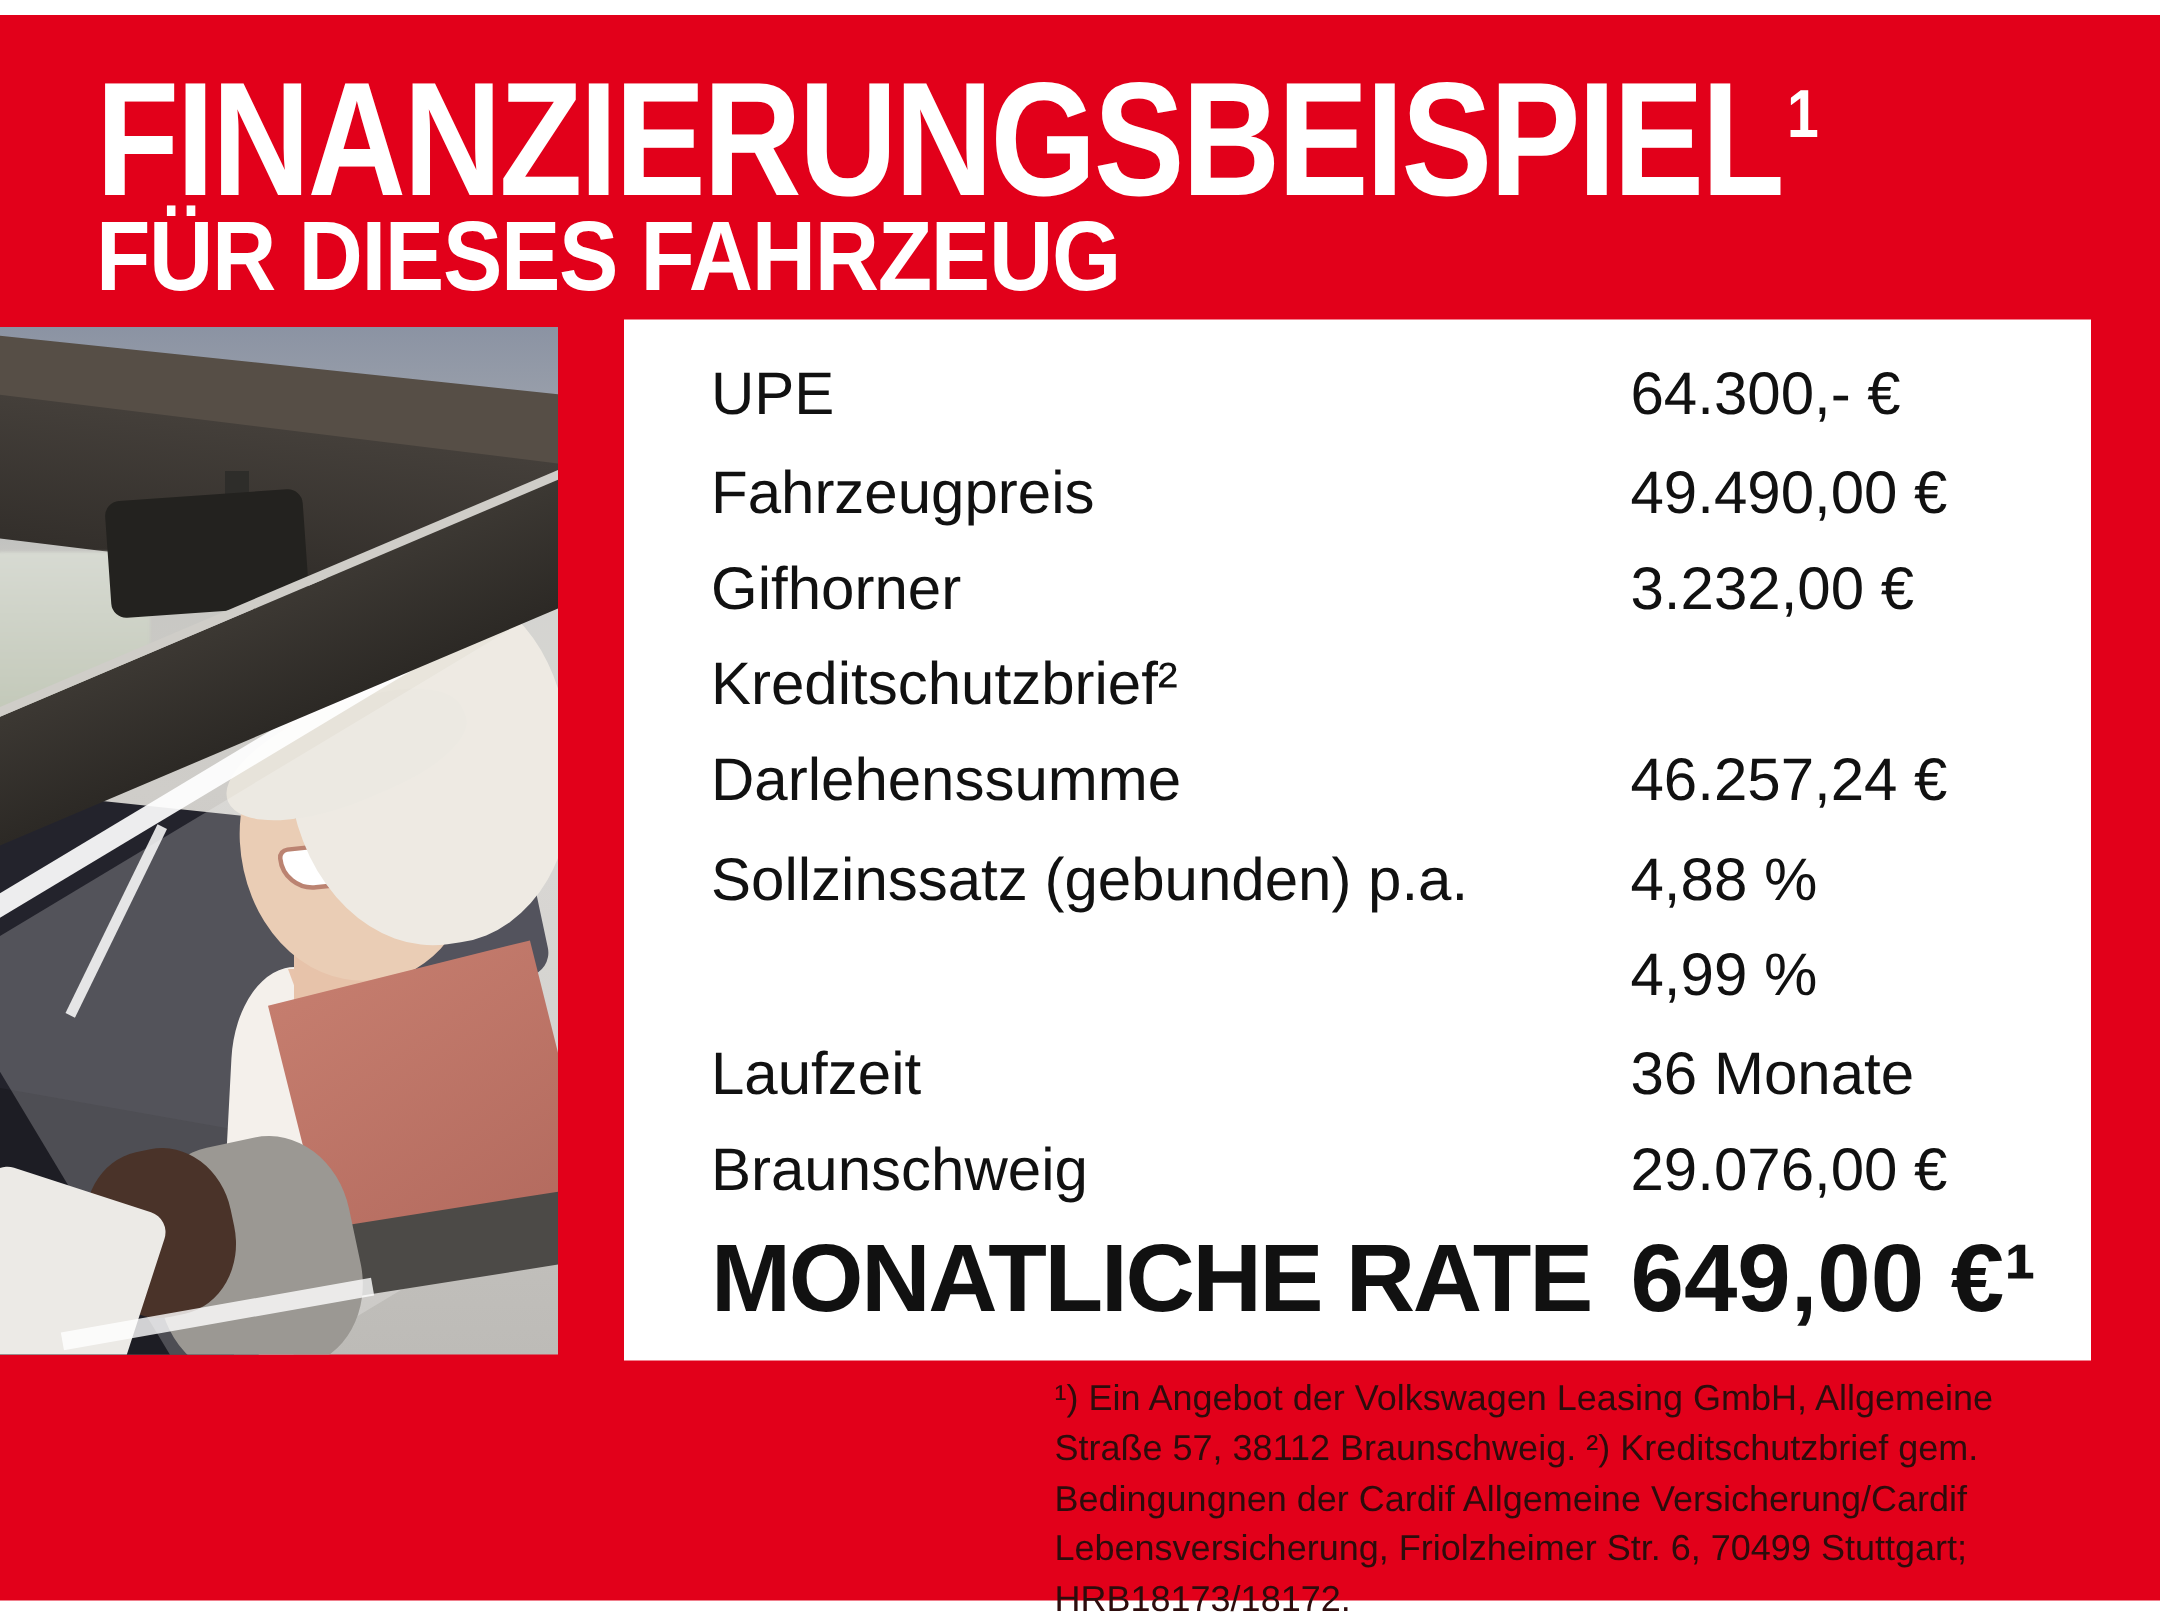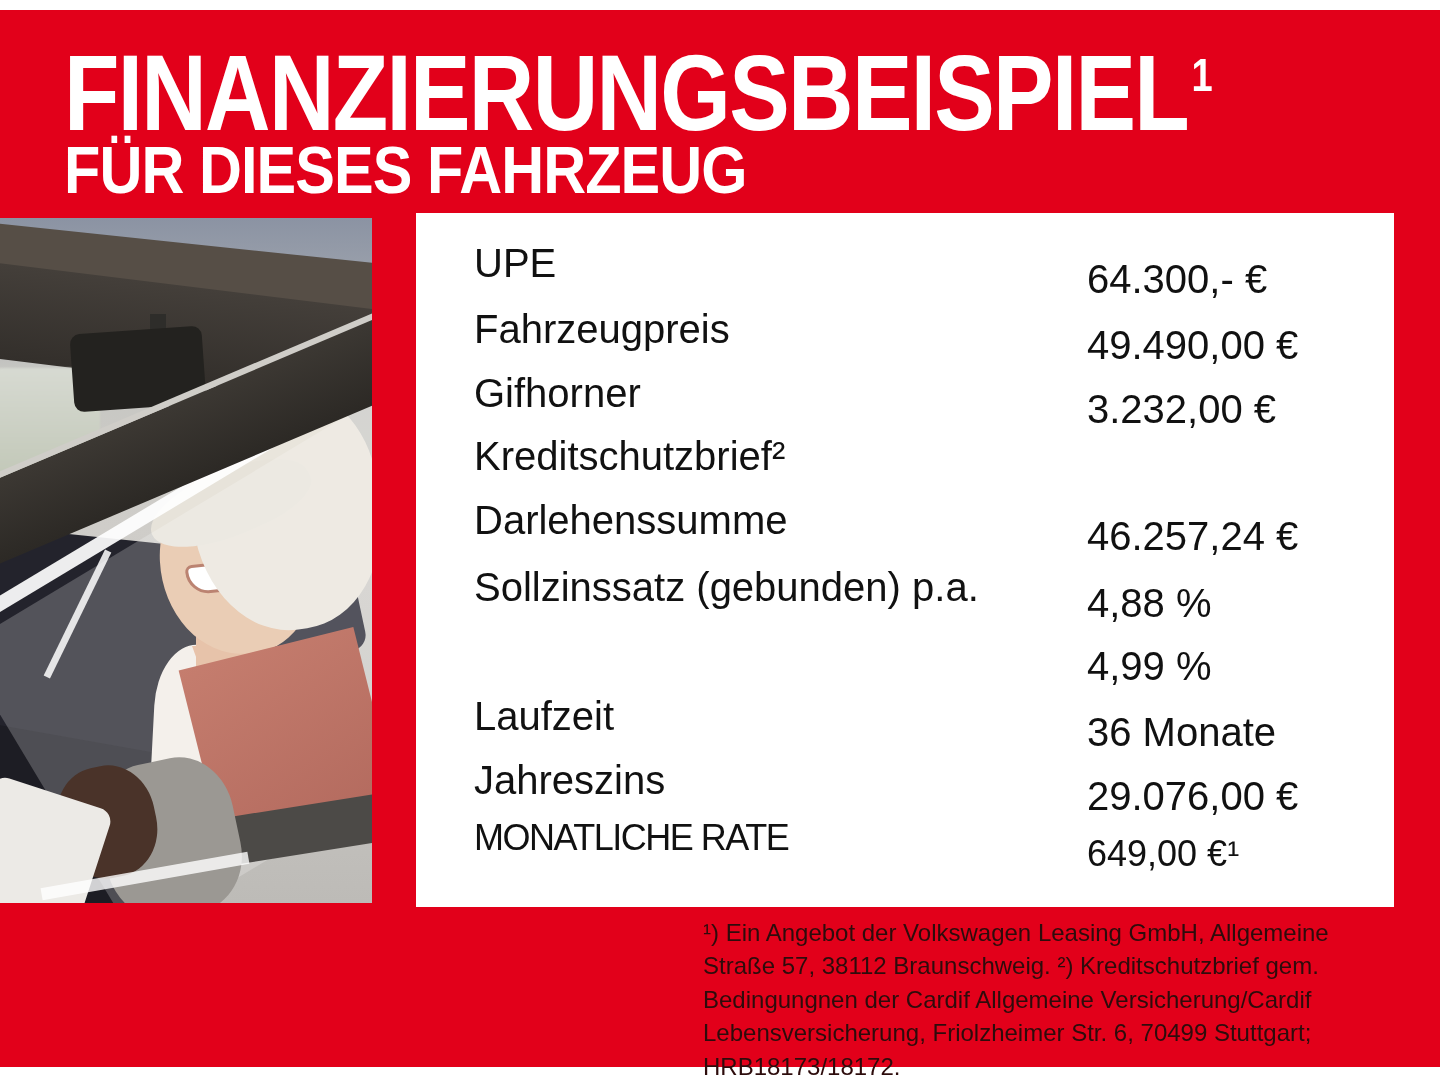--- a/index.html
+++ b/index.html
@@ -65,22 +65,22 @@
   .ph-hands{left:58px;top:548px;width:98px;height:112px;background:#4a3329;border-radius:45%;transform:rotate(-12deg);}
   .ph-white-wedge{left:-28px;top:572px;width:124px;height:136px;background:#eceae6;transform:rotate(18deg);border-radius:14px;}
   .ph-streak-main{left:-34px;top:398px;width:490px;height:14px;background:rgba(255,255,255,0.92);transform:rotate(-31deg);transform-origin:left top;}
   .ph-streak-thin{left:74px;top:326px;width:7px;height:140px;background:rgba(255,255,255,0.85);transform:rotate(26deg);}
   .ph-streak-bottom{left:40px;top:652px;width:210px;height:12px;background:rgba(255,255,255,0.8);transform:rotate(-10deg);}
   .ph-frame-sill{left:-114px;top:178px;width:600px;height:85px;background:linear-gradient(180deg,#3c3833,#2c2925);border-top:6px solid #cfcdc8;transform:rotate(-23deg);}
 
   
   .panel{position:absolute;left:372px;top:213px;width:978px;height:694px;background:var(--panel-white);margin-left:44px;}
   .row{position:absolute;left:58px;right:20px;font-size:40px;line-height:1;color:var(--table-text);white-space:nowrap;}
-  .row .val{position:absolute;left:613px;top:16px;text-align:center;}
-  .row-total{font-size:36px;font-weight:normal;letter-spacing:-1.5px;}
+  .row .val{position:absolute;left:613px;top:0;text-align:center;}
+  .row-total{font-size:64px;font-weight:bold;letter-spacing:-1.5px;}
   .row-total .val{letter-spacing:0;}
 
   
   .footnote{
     position:absolute;left:703px;top:916px;width:660px;
     font-size:24px;line-height:33.4px;color:var(--footnote-text);
   }
 </style>
 </head>
 <body>
@@ -150,21 +150,21 @@
       <span class="val">4,88 %</span>
     </div>
     <div class="row" style="top:417px">
       <span class="val">4,99 %</span>
     </div>
     <div class="row" style="top:483px">
       <span class="lbl">Laufzeit</span>
       <span class="val">36 Monate</span>
     </div>
     <div class="row" style="top:547px">
-      <span class="lbl">Jahreszins</span>
+      <span class="lbl">Braunschweig</span>
       <span class="val">29.076,00 €</span>
     </div>
     <div class="row row-total" style="top:607px">
       <span class="lbl">MONATLICHE RATE</span>
       <span class="val">649,00 €¹</span>
     </div>
   </div>
 
   <div class="footnote">
     <div>¹) Ein Angebot der Volkswagen Leasing GmbH, Allgemeine</div>

